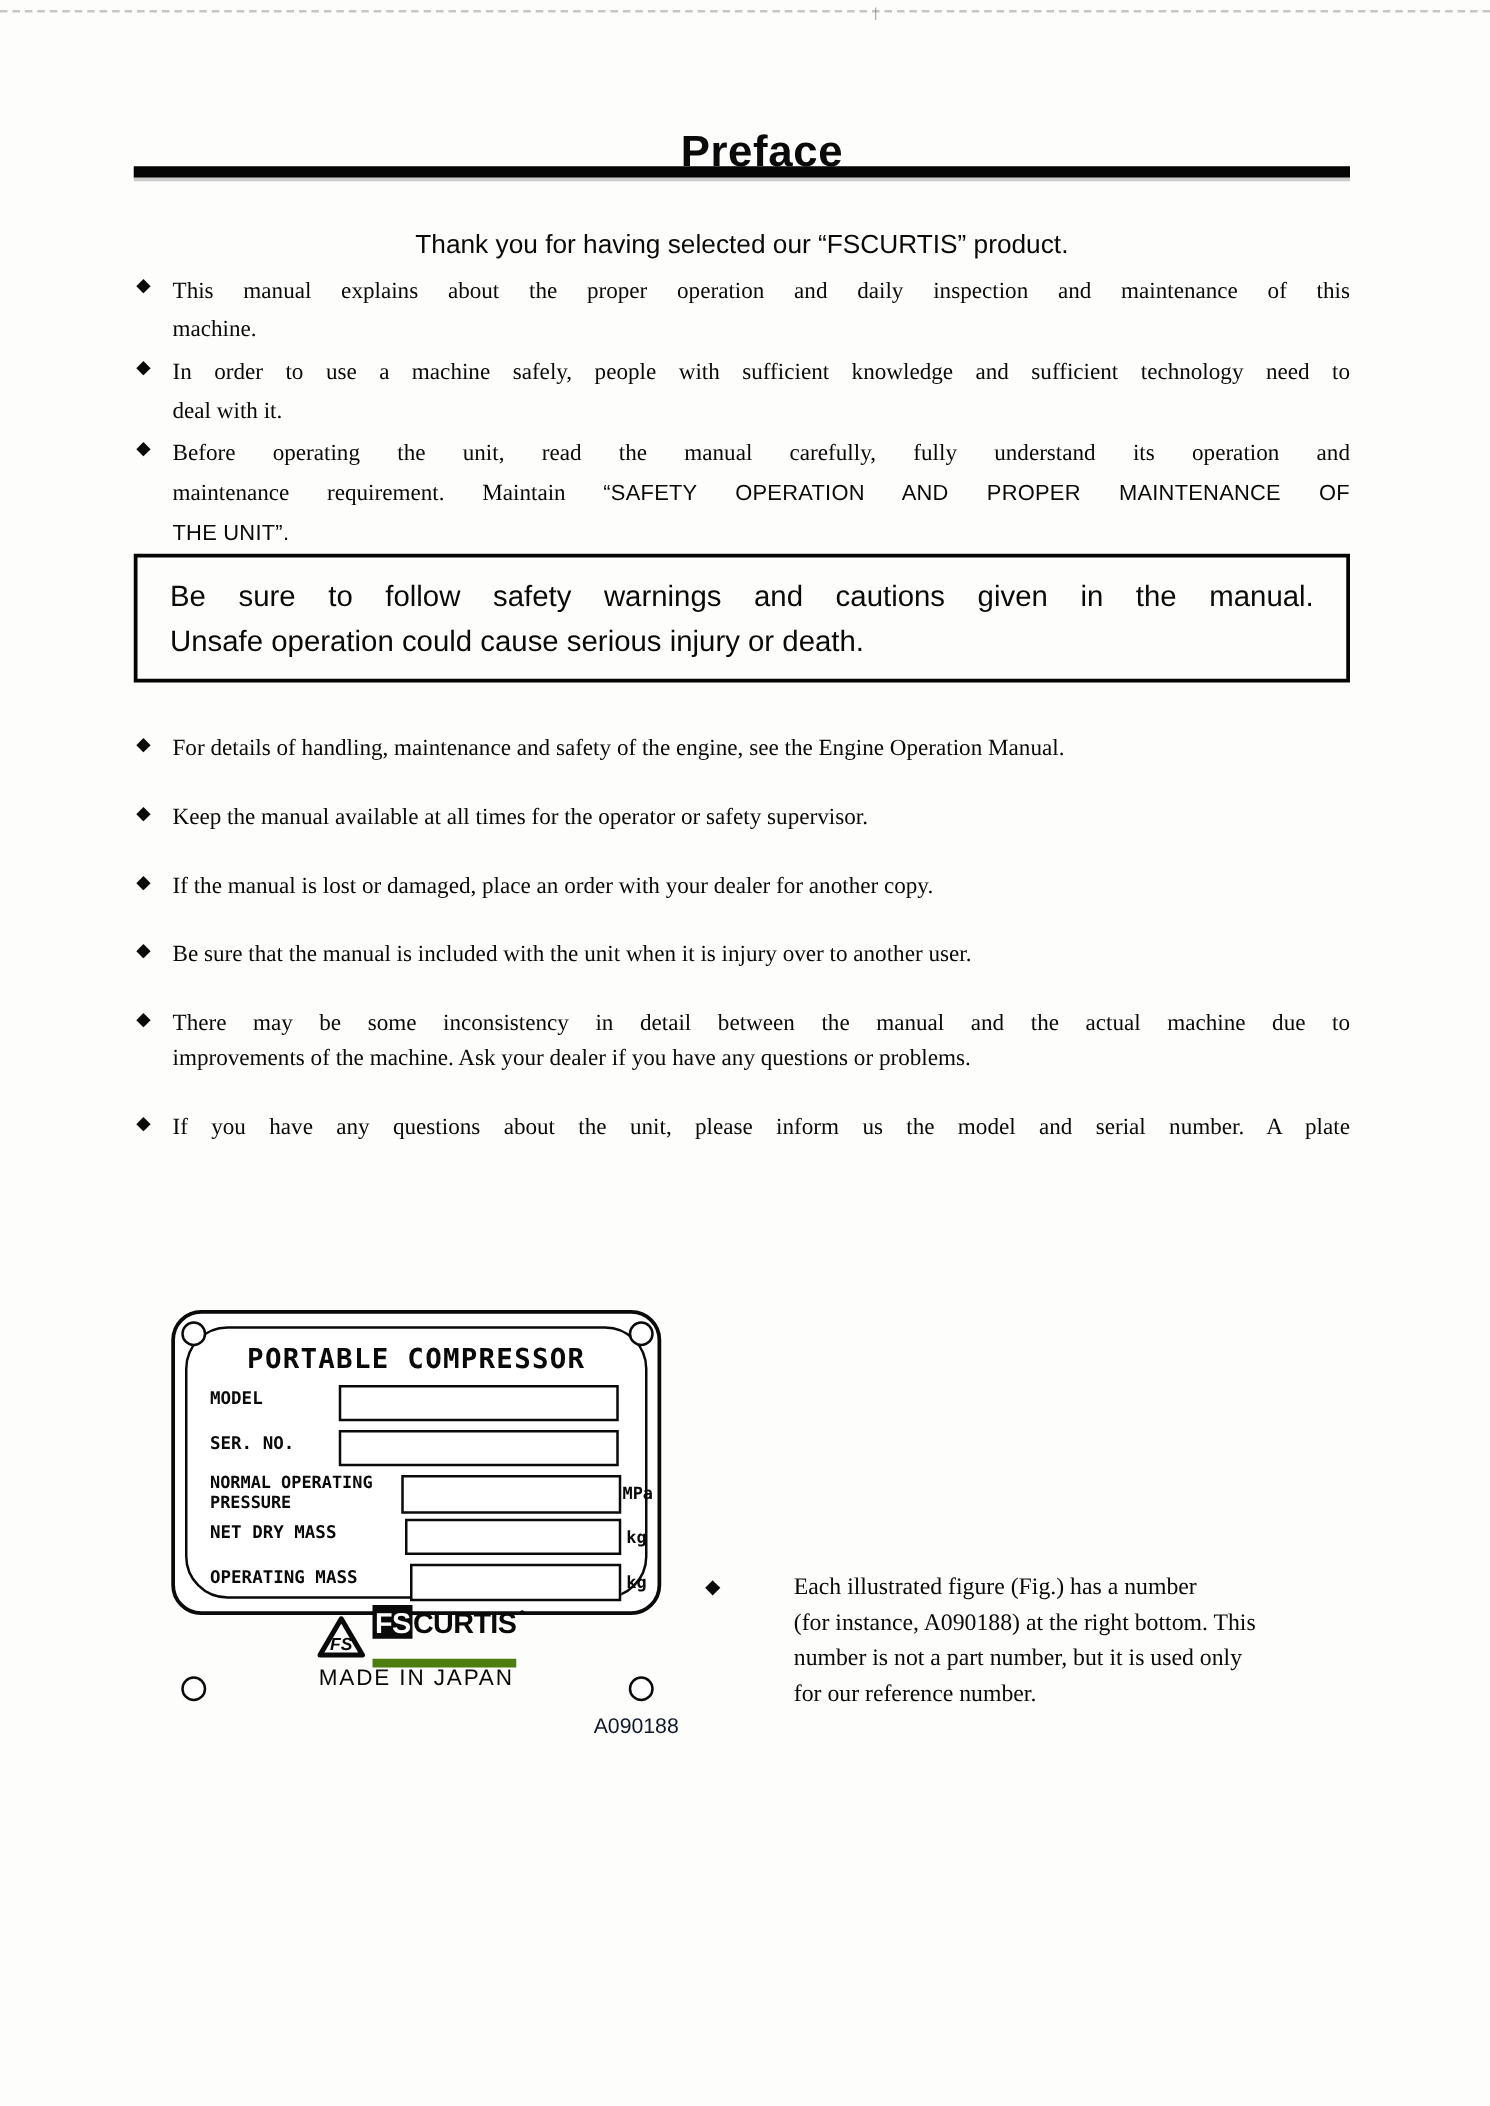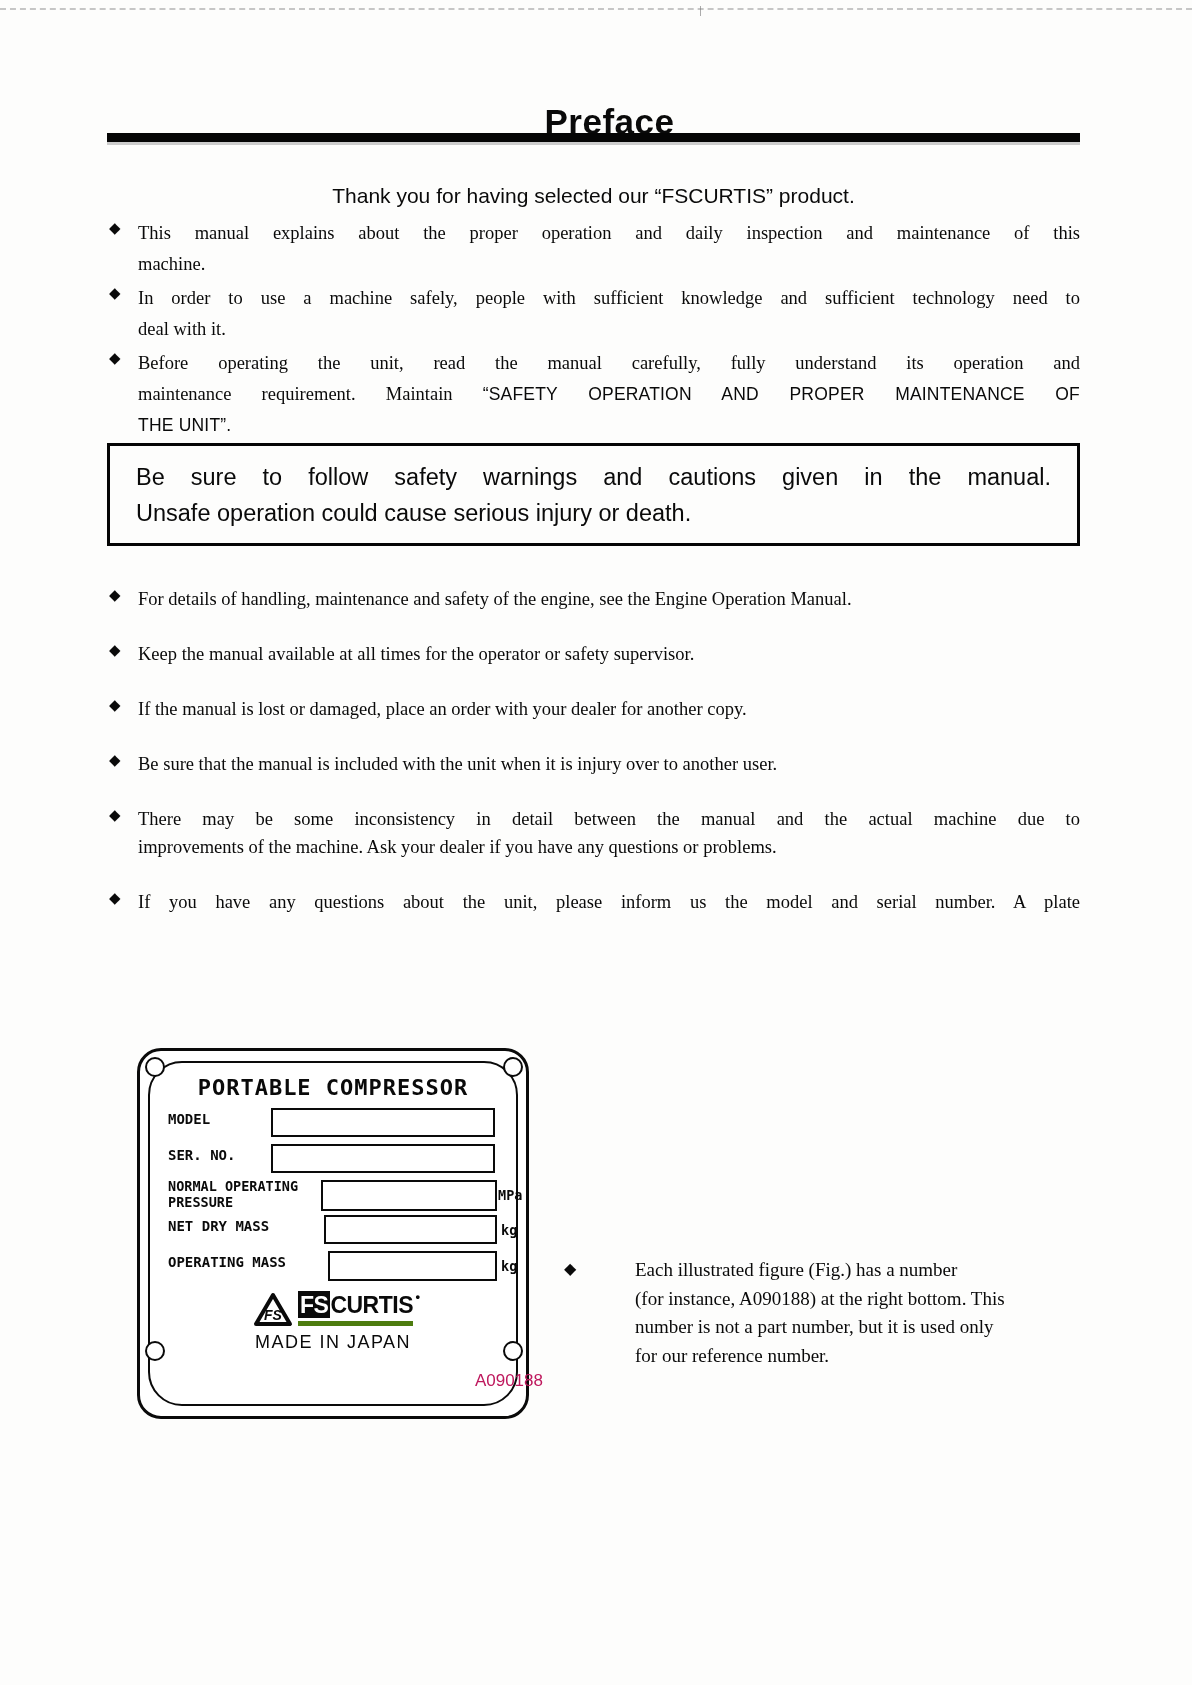--- a/index.html
+++ b/index.html
@@ -52,21 +52,21 @@
   }
   .warnbox{
     position:absolute;left:107px;top:443px;width:973px;height:103px;
     box-sizing:border-box;border:3px solid #050505;
     padding:13px 26px 0 26px;
     font-family:"Liberation Sans", sans-serif;
     font-size:23.5px;line-height:36px;
   }
   
   .plate{
-    position:absolute;left:137px;top:1048px;width:392px;height:371px;
+    position:absolute;left:137px;top:1048px;width:392px;height:244px;
     box-sizing:border-box;
     border:3px solid #0a0a0a;border-radius:24px;
     background:#fff;
     font-family:"DejaVu Sans Mono", monospace;
   }
   .plate-inner{
     position:absolute;left:8px;top:10px;right:8px;bottom:10px;
     border:2.5px solid #0a0a0a;border-radius:34px;
   }
   .hole{
@@ -87,36 +87,36 @@
   .punit{position:absolute;font-size:13.5px;font-weight:bold;white-space:nowrap;}
   .logo-row{
     position:absolute;left:0;top:238px;width:100%;height:42px;
     display:flex;align-items:center;justify-content:center;gap:5px;
   }
   .tri-icon{display:block;}
   .brand{
     position:relative;
     font-family:"Liberation Sans", sans-serif;
     font-weight:800;font-size:23px;letter-spacing:-.5px;
-    border-bottom:5px solid #4d7c0f;padding-bottom:4px;line-height:1;
+    border-bottom:7px solid #4d7c0f;padding-bottom:17px;line-height:1;
   }
   .brand .fsrev{background:#0a0a0a;color:#fff;padding:1px 2px 0 2px;}
   .brand .bdot{
     position:absolute;right:-7px;top:-4px;font-size:13px;letter-spacing:0;
   }
   .madein{
     position:absolute;left:0;top:281px;width:100%;text-align:center;
     font-family:"Liberation Sans", sans-serif;
     font-size:18px;letter-spacing:1.5px;
   }
   .fig-caption{
     position:absolute;left:400px;top:1371px;width:143px;
     text-align:right;
     font-family:"Liberation Sans", sans-serif;
-    font-size:17px;color:#be185d;
+    font-size:17px;color:#0f172a;
   }
   .fig-note{position:absolute;left:564px;top:1256px;width:460px;}
   .fig-note .dia{left:0;top:3px;font-size:16px;}
   .fig-note .btext{font-size:19px;line-height:28.5px;margin-left:42px;}
   .fig-note .bullet{padding-left:29px;}
 </style>
 </head>
 <body>
 
 <div class="page">

